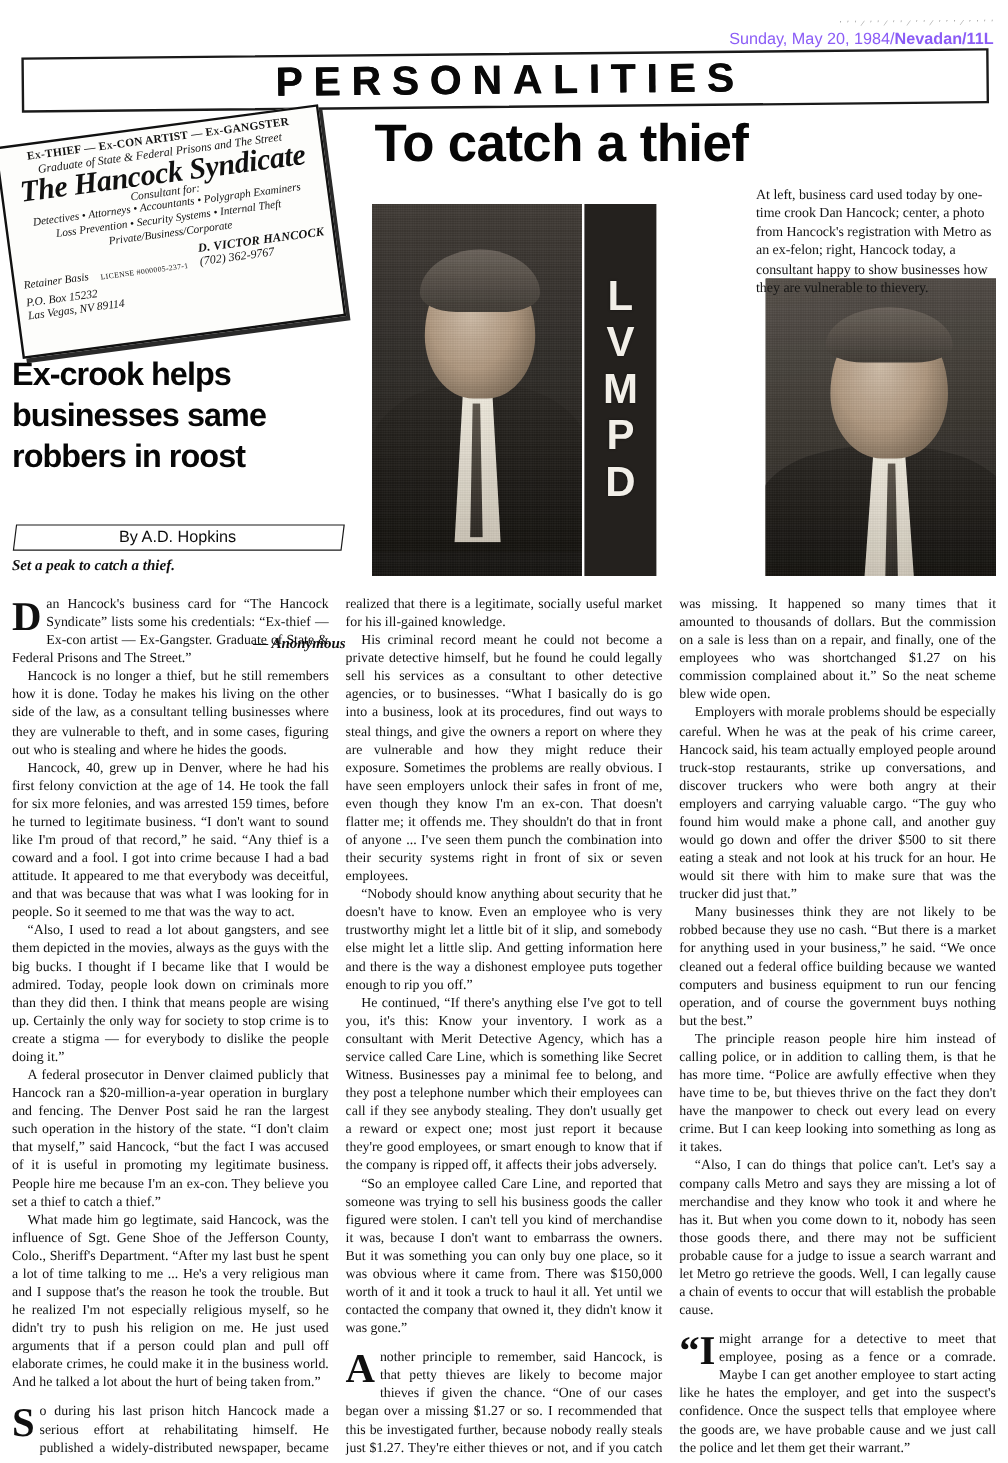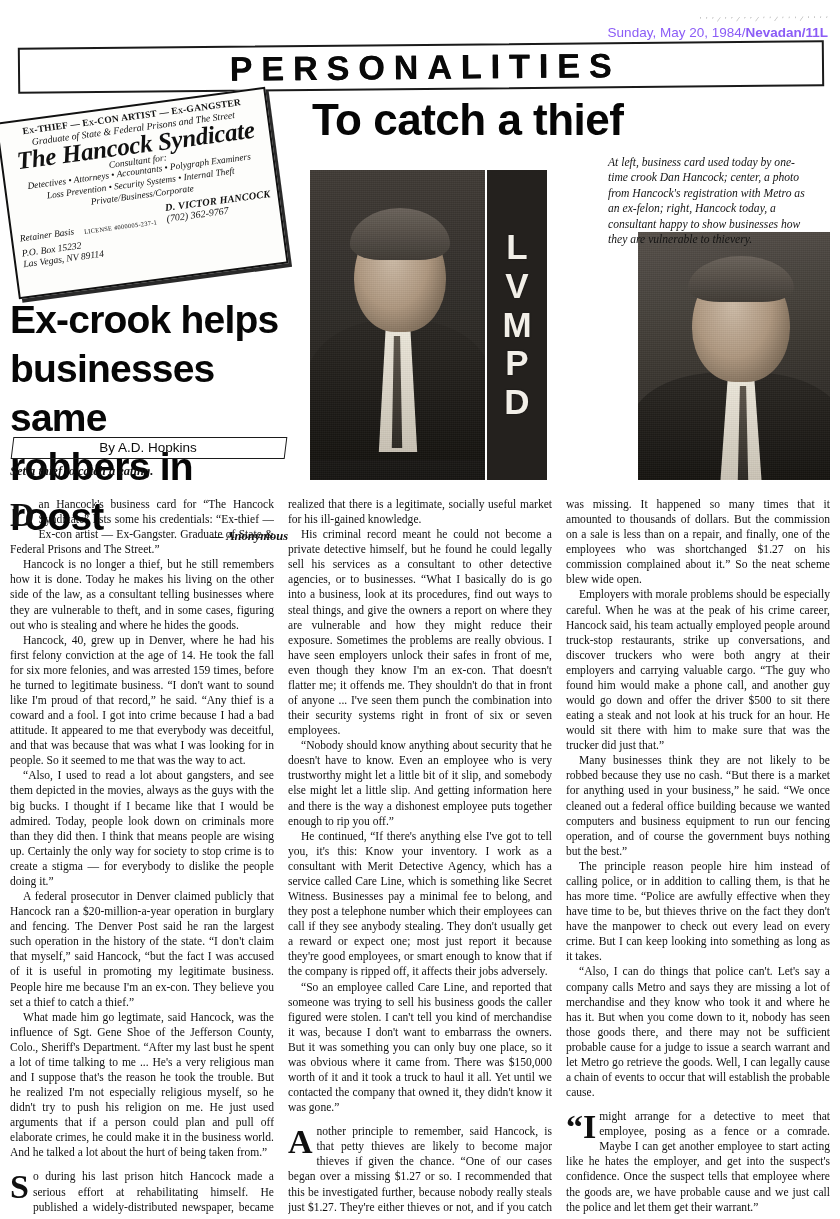--- a/index.html
+++ b/index.html
@@ -192,21 +192,21 @@
   }
 
   
   .subhead {
     position: absolute;
     top: 295px;
     left: 10px;
     width: 285px;
     font-family: "Liberation Sans", sans-serif;
     font-weight: bold;
-    font-size: 39px;
+    font-size: 27px;
     line-height: 1.26;
     letter-spacing: -0.8px;
     color: #070707;
   }
   .byline-box {
     position: absolute;
     top: 437px;
     left: 12px;
     width: 272px;
     height: 20px;
@@ -287,24 +287,23 @@
     font-family: "Liberation Sans", sans-serif;
     font-weight: bold;
     font-size: 35px;
     color: #f2efe8;
     line-height: 1.05;
     text-shadow: 0 0 2px rgba(0,0,0,.5);
   }
   .photo-caption {
     position: absolute;
     top: 155px;
-    left: 608px;
+    left: 630px;
     width: 200px;
     font-family: "Liberation Serif", serif;
-    font-style: italic;
     font-size: 11.6px;
     line-height: 1.33;
     color: #141414;
   }
 
   
   .face-bg {
     position: absolute;
     inset: 0;
   }
@@ -473,21 +472,21 @@
 
 <div class="photo-caption">At left, business card used today by one-time crook Dan Hancock; center, a photo from Hancock's registration with Metro as an ex-felon; right, Hancock today, a consultant happy to show businesses how they are vulnerable to thievery.</div>
 
 <div class="subhead">
   <div>Ex-crook helps</div>
   <div>businesses same</div>
   <div>robbers in roost</div>
 </div>
 <div class="byline-box"></div>
 <div class="byline-text">By A.D. Hopkins</div>
-<div class="epigraph">Set a thief to catch a eating.</div>
+<div class="epigraph">Set a peak to catch a thief.</div>
 <div class="epigraph-attr">— Anonymous</div>
 
 <div class="columns">
 
   <div class="col">
     <p class="dropcap-para"><span class="dropcap">D</span><span>an Hancock's business card for “The Hancock Syndicate” lists some his credentials: “Ex-thief — Ex-con artist — Ex-Gangster. Graduate of State &amp; Federal Prisons and The Street.”</span></p>
     <p><span>Hancock is no longer a thief, but he still remembers how it is done. Today he makes his living on the other side of the law, as a consultant telling businesses where they are vulnerable to theft, and in some cases, figuring out who is stealing and where he hides the goods.</span></p>
     <p><span>Hancock, 40, grew up in Denver, where he had his first felony conviction at the age of 14. He took the fall for six more felonies, and was arrested 159 times, before he turned to legitimate business. “I don't want to sound like I'm proud of that record,” he said. “Any thief is a coward and a fool. I got into crime because I had a bad attitude. It appeared to me that everybody was deceitful, and that was because that was what I was looking for in people. So it seemed to me that was the way to act.</span></p>
     <p><span>“Also, I used to read a lot about gangsters, and see them depicted in the movies, always as the guys with the big bucks. I thought if I became like that I would be admired. Today, people look down on criminals more than they did then. I think that means people are wising up. Certainly the only way for society to stop crime is to create a stigma — for everybody to dislike the people doing it.”</span></p>
     <p><span>A federal prosecutor in Denver claimed publicly that Hancock ran a $20-million-a-year operation in burglary and fencing. The Denver Post said he ran the largest such operation in the history of the state. “I don't claim that myself,” said Hancock, “but the fact I was accused of it is useful in promoting my legitimate business. People hire me because I'm an ex-con. They believe you set a thief to catch a thief.”</span></p>

